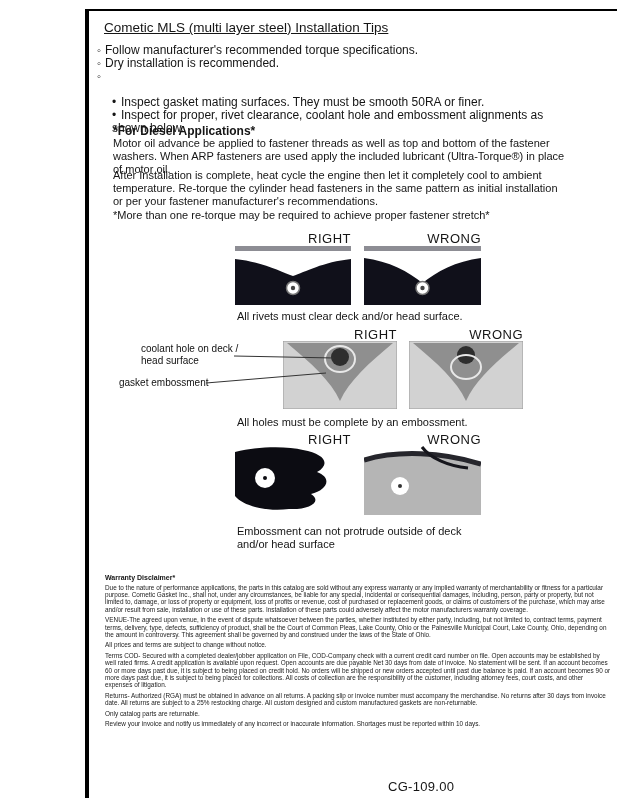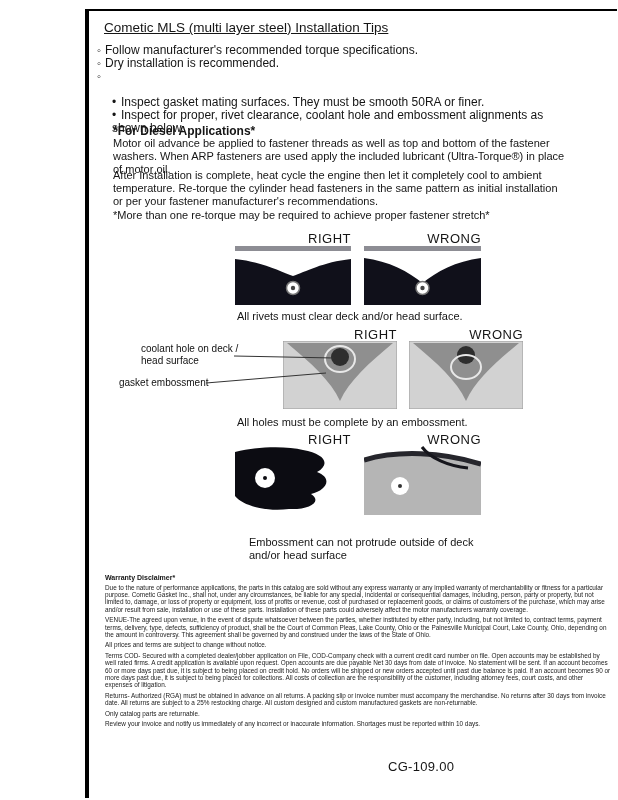--- a/index.html
+++ b/index.html
@@ -34,26 +34,26 @@
   .img-r2-wrong{left:409px;top:341px;}
   .callout{font-size:10px;line-height:11.5px;color:#111;}
   .callout1{left:141px;top:343px;width:100px;}
   .callout2{left:119px;top:377px;width:110px;}
   .callout-lines{left:100px;top:340px;}
   .cap-r2{left:237px;top:416px;}
   .h-r3-right{left:235px;top:432px;width:116px;}
   .h-r3-wrong{left:364px;top:432px;width:117px;}
   .img-r3-right{left:235px;top:446px;}
   .img-r3-wrong{left:364px;top:446px;}
-  .cap-r3{left:237px;top:536px;width:258px;line-height:13px;margin-left:12px;}
+  .cap-r3{left:237px;top:525px;width:258px;line-height:13px;}
   .caption{font-size:11px;}
   .fine-heading{left:105px;top:574px;font-size:7px;font-weight:bold;}
   .fine{left:105px;top:584px;width:506px;font-size:6.4px;line-height:7.2px;color:#222;}
   .fine p{margin:0 0 3.5px 0;}
-  .footer-code{left:388px;top:759px;font-size:13px;letter-spacing:0.3px;}
+  .footer-code{left:388px;top:779px;font-size:13px;letter-spacing:0.3px;}
   svg{display:block;}
 </style>
 </head>
 <body>
 
 <div class="frame"></div>
 
 <div class="abs title">Cometic MLS (multi layer steel) Installation Tips</div>
 
 <div class="abs tips">

